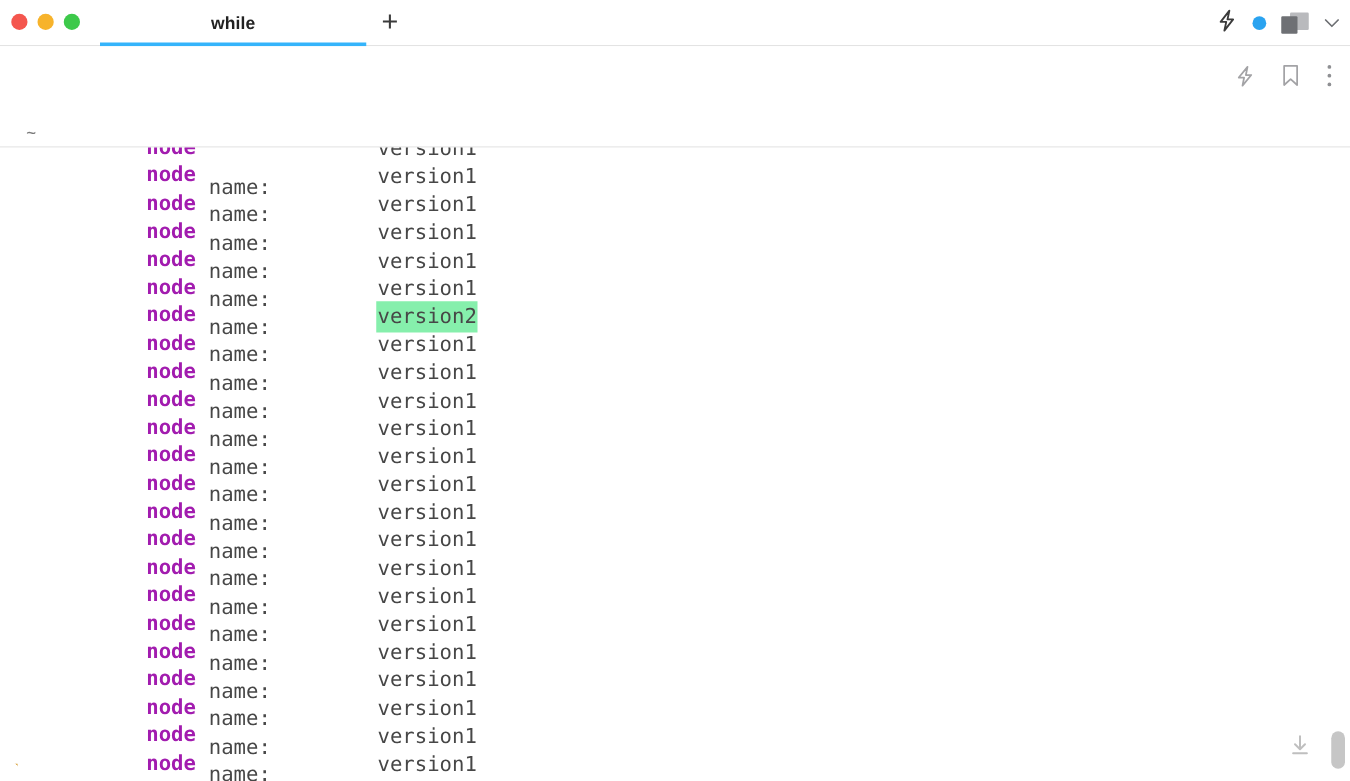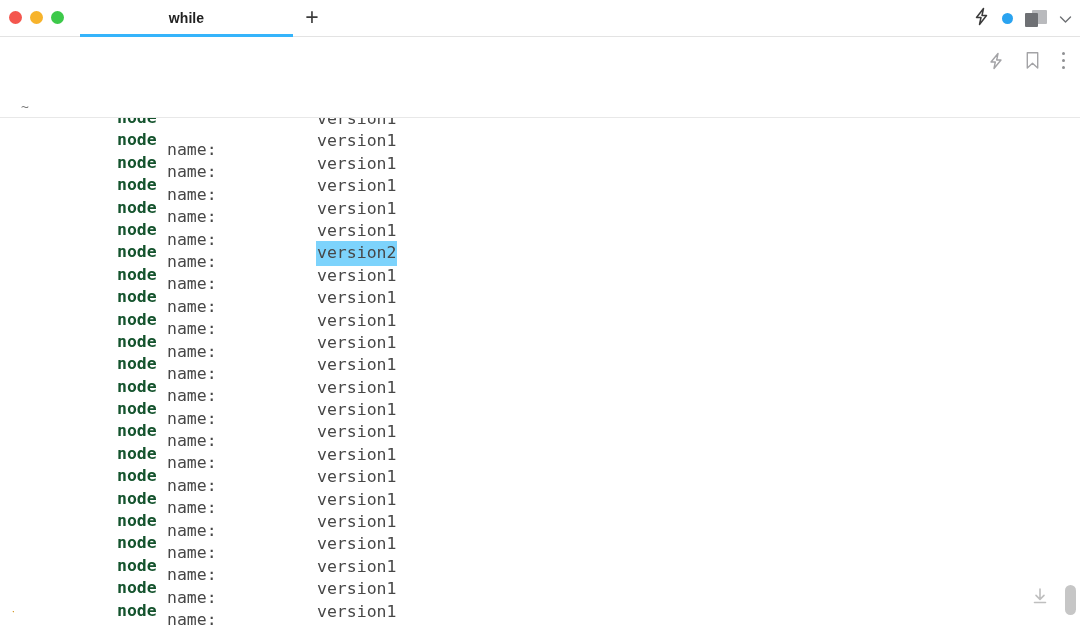--- a/index.html
+++ b/index.html
@@ -162,35 +162,35 @@
   .orow {
     position: relative;
     height: 22.4px;
     white-space: pre;
     font-family: "DejaVu Sans Mono", monospace;
     font-size: 16.5px;
     line-height: 22.4px;
   }
   .c-node {
     position: absolute; left: 117px; top: 0;
-    color: #14532d;
+    color: #a21caf;
     font-weight: bold;
   }
   .c-name {
     position: absolute; left: 167px; top: 0;
     color: #474747;
     margin-top: 32px;
   }
   .c-ver {
-    position: absolute; left: 316px; top: 0;
+    position: absolute; left: 301px; top: 0;
     color: #474747;
     padding: 1px 1px;
   }
   .c-ver.sel {
-    background: #7dd3fc;
+    background: #86efac;
   }
 
   
   .scroll-bottom-btn {
     position: absolute;
     right: 28px; bottom: 16px;
     width: 24px; height: 24px;
     display: flex; align-items: center; justify-content: center;
   }
 

